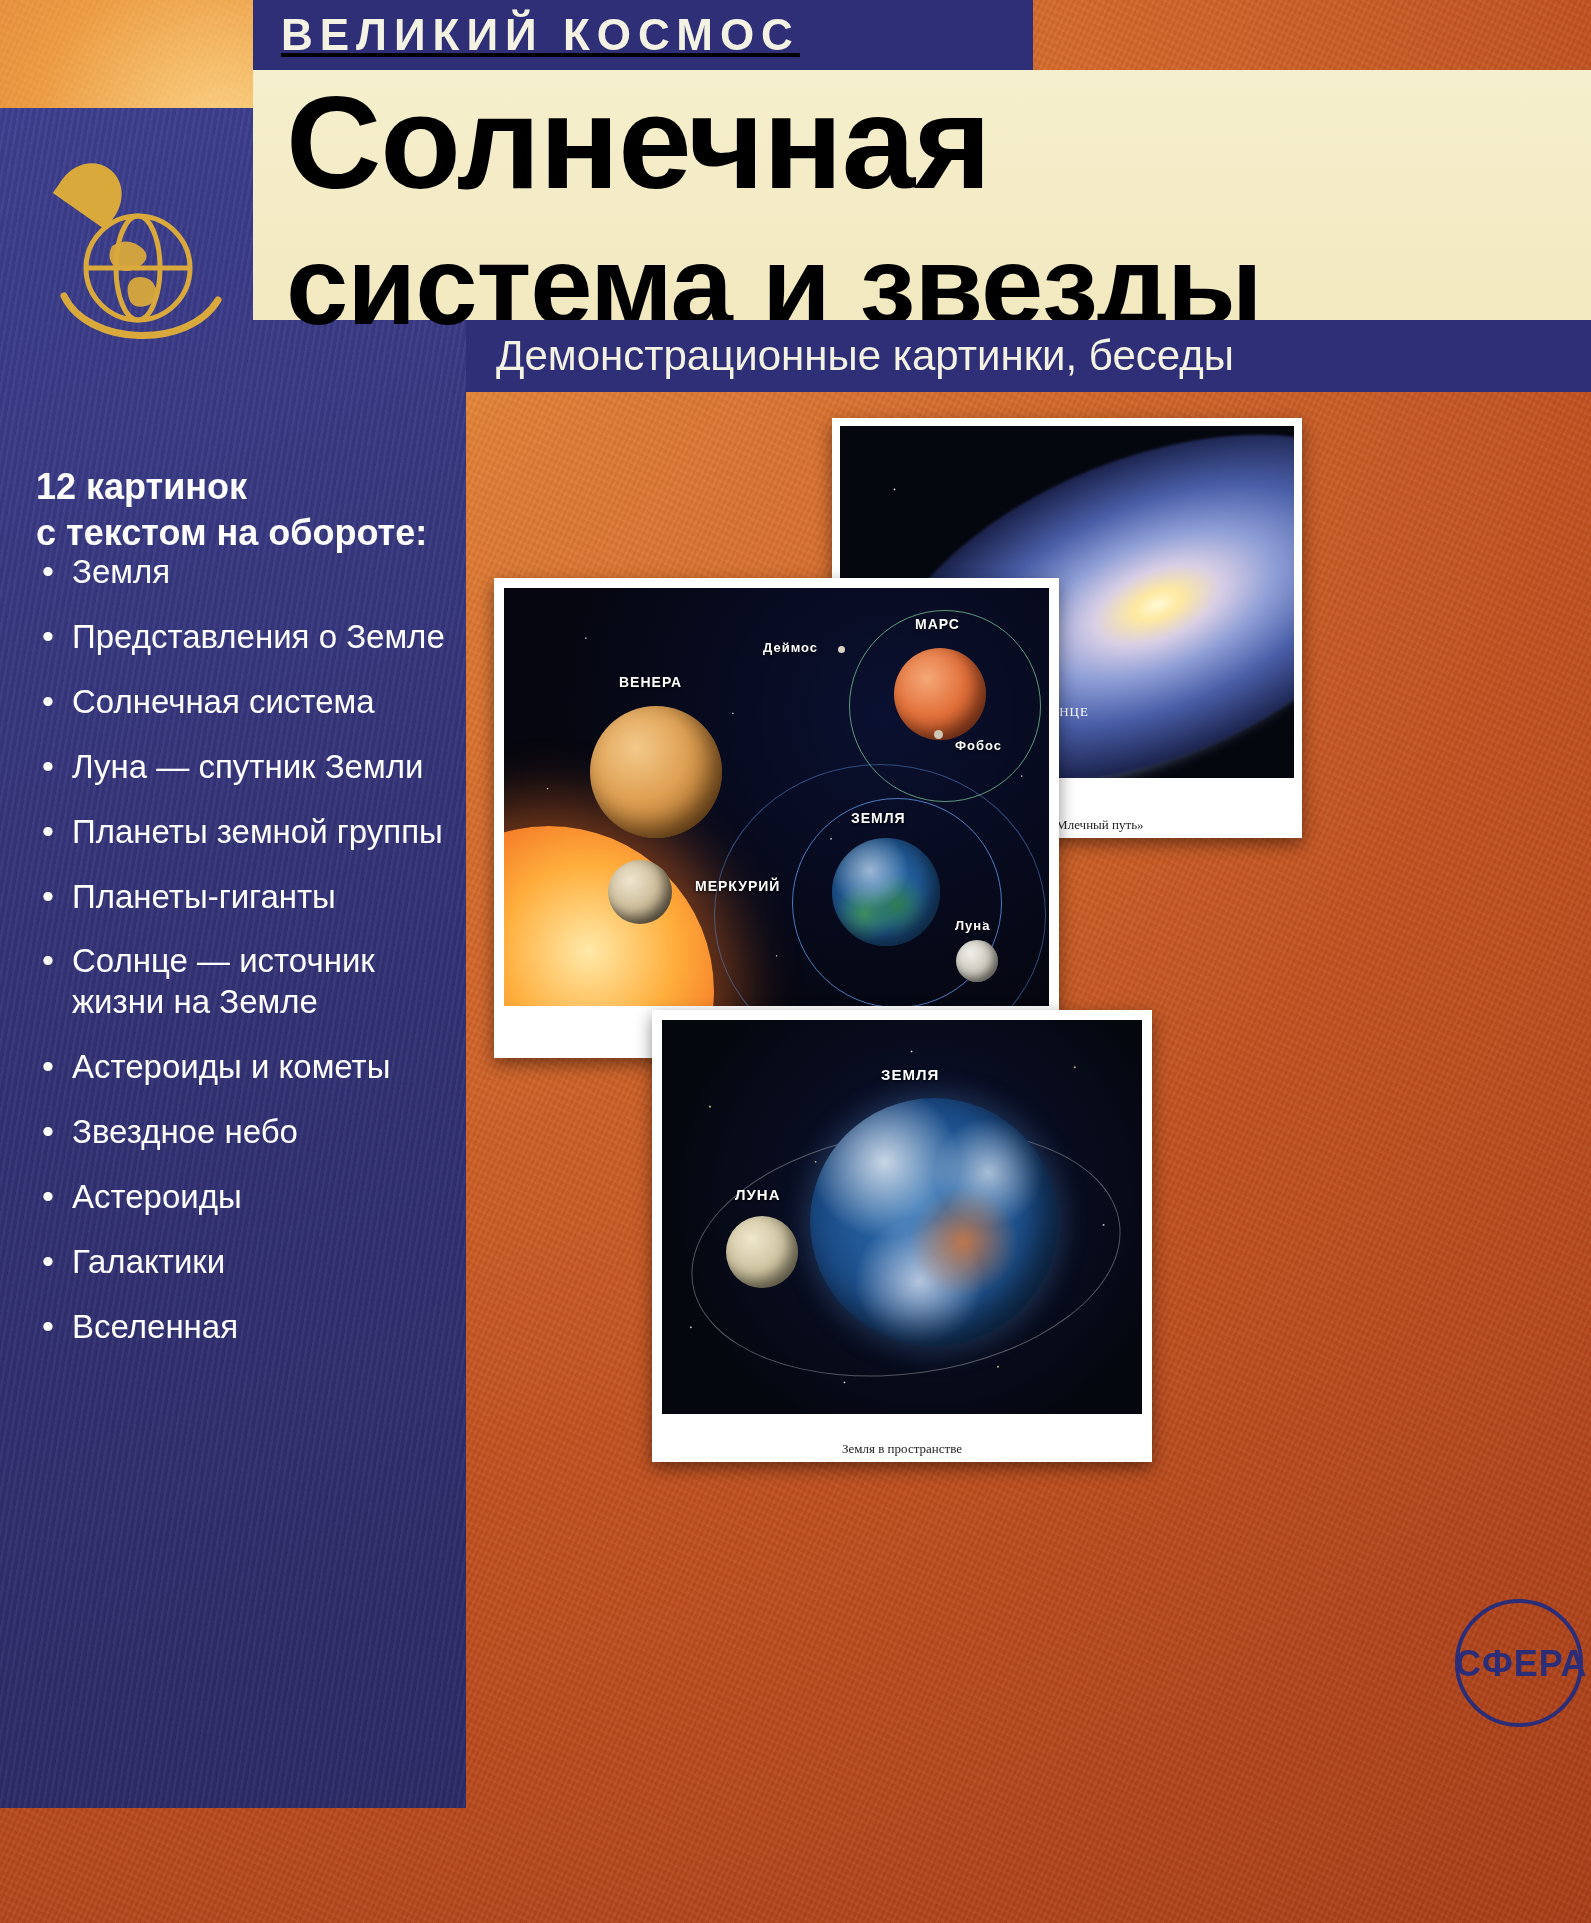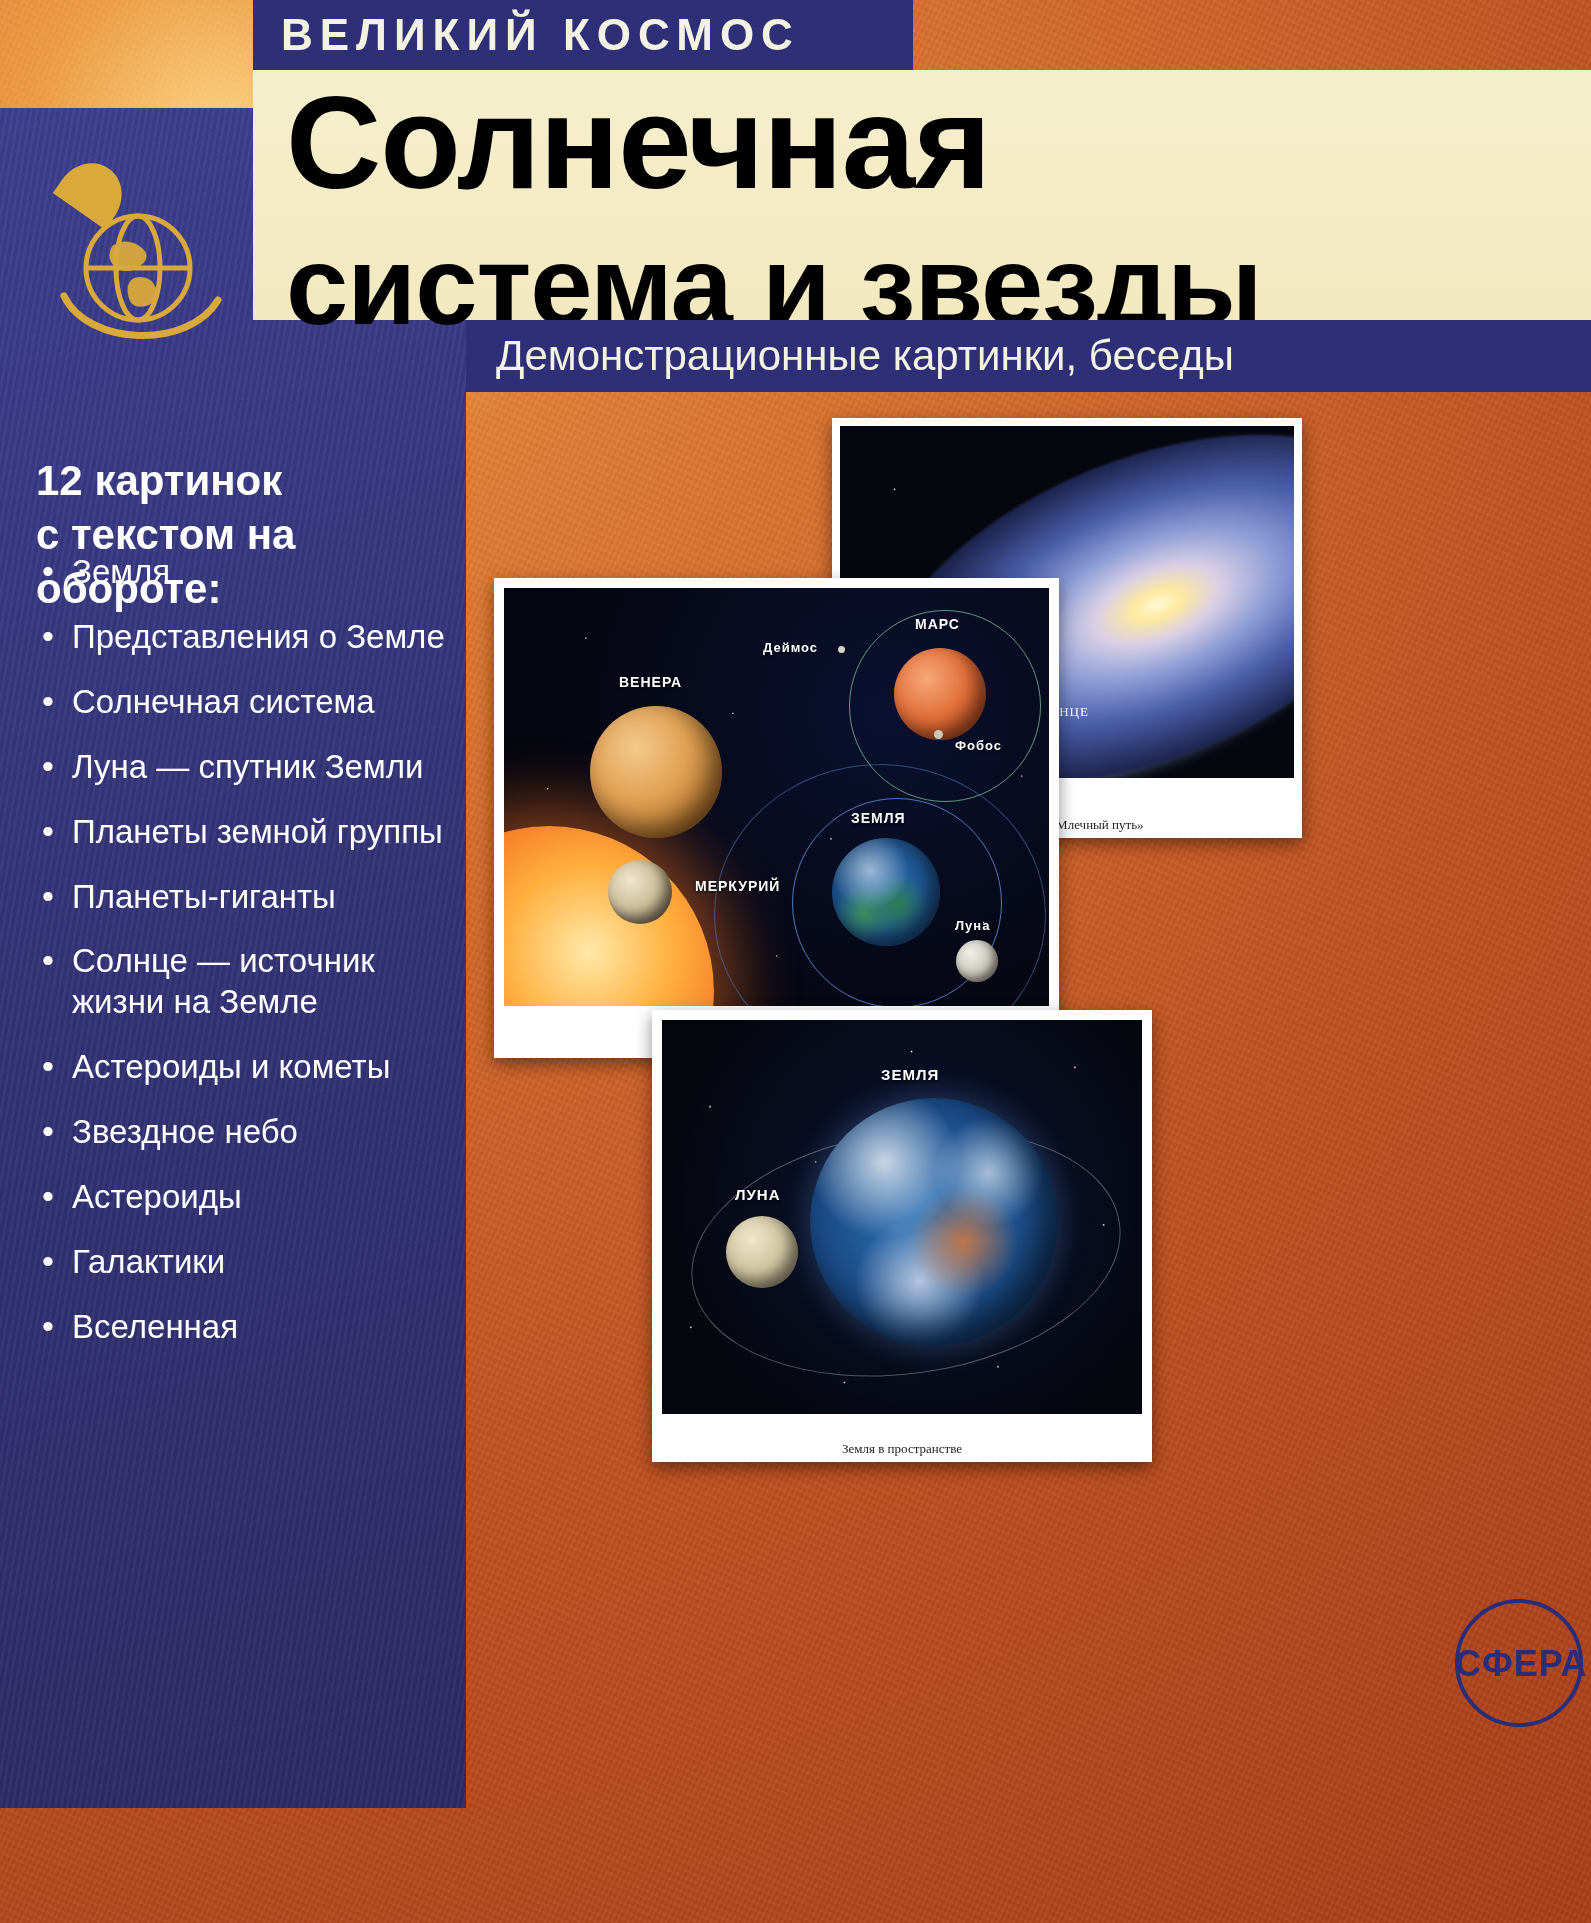--- a/index.html
+++ b/index.html
@@ -51,26 +51,27 @@
     content: "";
     position: absolute; inset: 0;
     background:
       repeating-linear-gradient(100deg, rgba(255,255,255,0.035) 0px, rgba(255,255,255,0.035) 2px, rgba(0,0,0,0.04) 3px, rgba(0,0,0,0.04) 6px);
   }
 
   
   .series-bar {
     position: absolute;
     left: 253px; top: 0;
-    width: 660px; height: 70px;
+    width: 780px; height: 70px;
     background: #2e2f76;
     display: flex;
     align-items: center;
     padding-left: 28px;
     box-sizing: border-box;
+    text-decoration: underline;
   }
   .series-title {
     color: #f4f2e2;
     font-size: 44px;
     font-weight: bold;
     letter-spacing: 7px;
     line-height: 1;
   }
   .title-panel {
     position: absolute;
@@ -112,24 +113,24 @@
   
   .logo {
     position: absolute;
     left: 42px; top: 150px;
     width: 190px; height: 215px;
   }
 
   
   .list-head {
     position: absolute;
-    left: 36px; top: 454px;
+    left: 36px; top: 464px;
     width: 400px;
     color: #ffffff;
-    font-size: 42px;
+    font-size: 36px;
     font-weight: bold;
     line-height: 1.28;
   }
   .topic-list {
     position: absolute;
     left: 36px; top: 552px;
     width: 420px;
     list-style: none;
     margin: 0;
     padding: 0;

